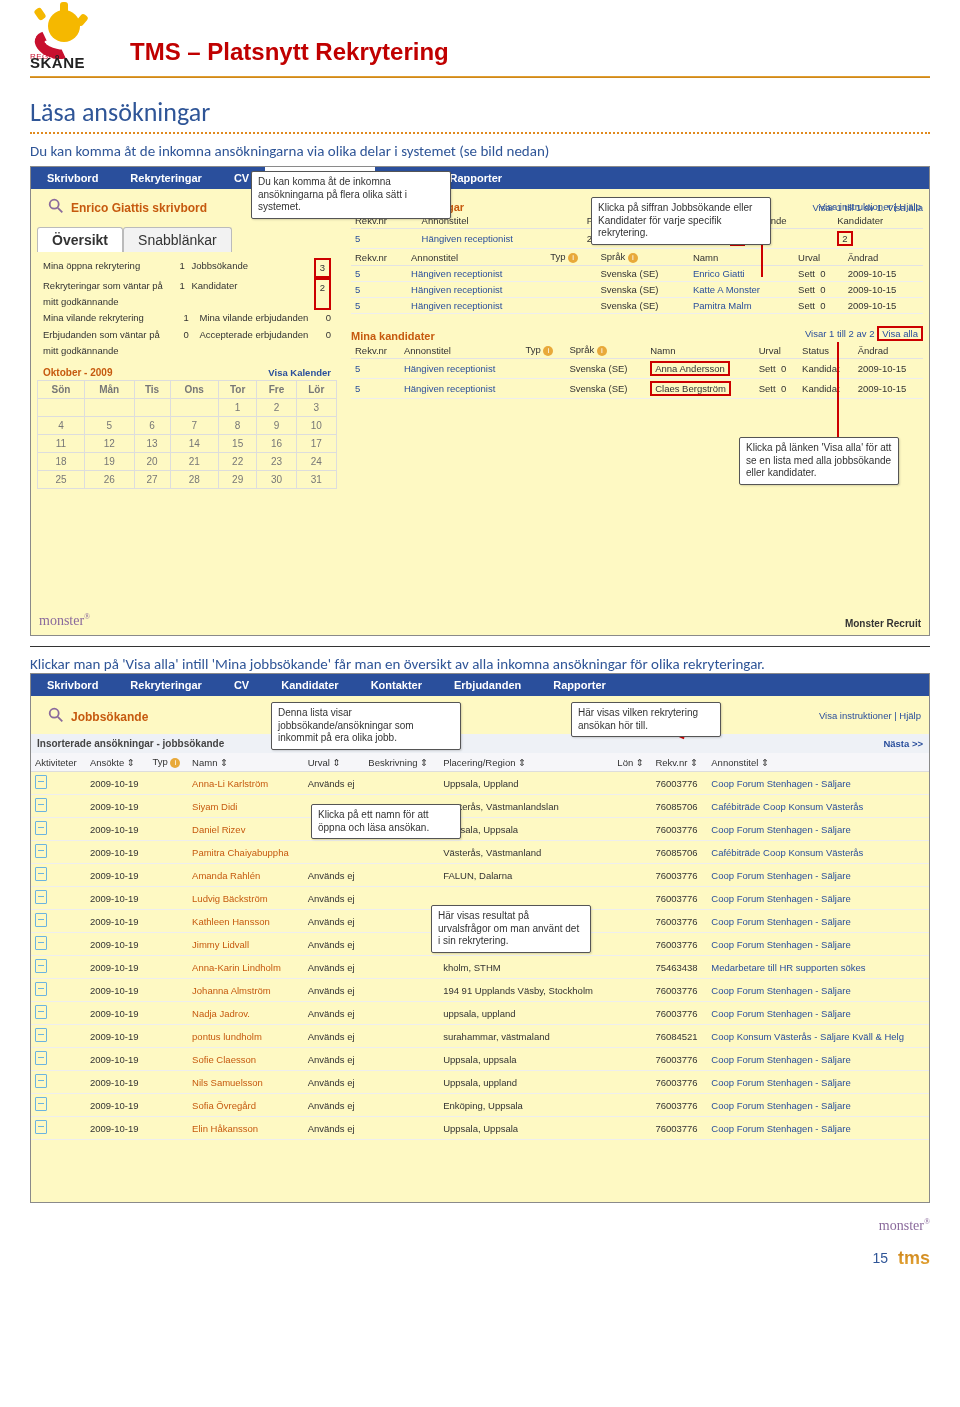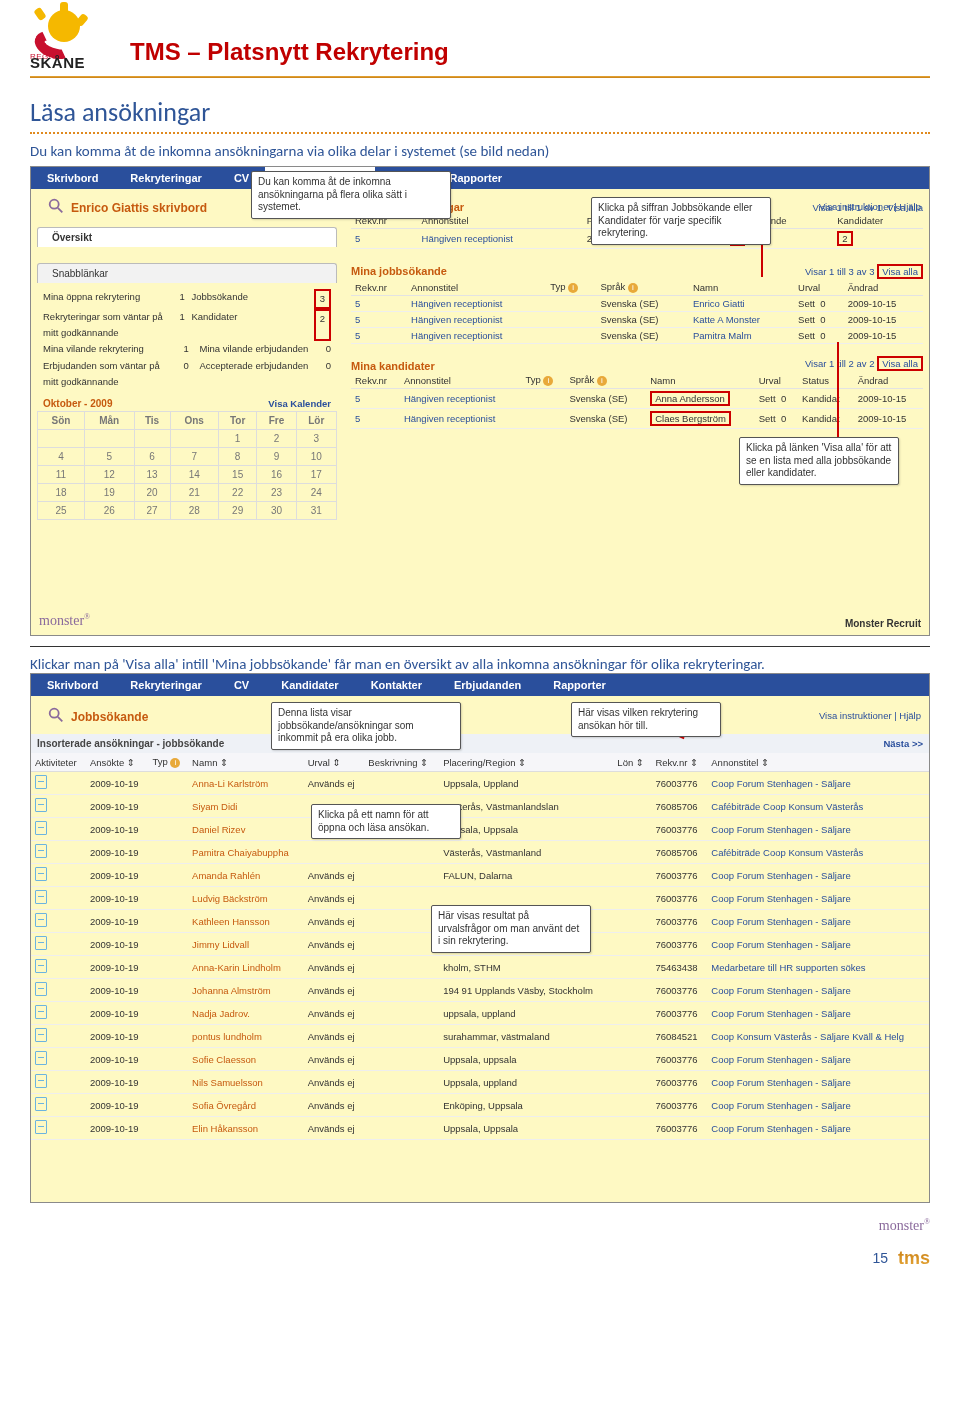--- a/index.html
+++ b/index.html
@@ -28,21 +28,21 @@
   .shot2 { height: 530px; }
 
   .nav { background: #2a4f9c; color: #fff; display: flex; gap: 0; font-size: 11px; font-weight: 700; }
   .nav span { padding: 5px 16px; }
   .nav .gap { background: #fff; width: 110px; }
 
   .search-ic { width: 18px; height: 18px; display:inline-block; vertical-align:middle; }
   .search-ic svg{width:18px;height:18px;}
 
   .dash-title { color: #c65a0f; font-weight: 700; font-size: 12px; padding: 6px 8px; display: flex; align-items:flex-end; gap:6px; }
-  .tabs { display:flex; gap:16px; font-size:10px;flex-direction:column; }
+  .tabs { display:flex; gap:0; font-size:14px; }
   .tabs span{ padding:4px 14px; border:1px solid #bbb; border-bottom:none; background:#f2f2f2; border-radius:3px 3px 0 0; }
   .tabs .active{ background:#fff; font-weight:700; }
 
   .left-col { position:absolute; left:6px; top:60px; width:300px; }
   .stats{ font-size:9.5px; line-height:1.7; padding:6px;}
   .stats .row{display:flex;justify-content:space-between;}
   .stats .row span:nth-child(2){width:14px;text-align:center;}
   .stats .row span:nth-child(3){width:120px;}
   .stats .row .box{border:2px solid #c00; padding:0 4px; min-width:14px; text-align:center;}
 
@@ -245,24 +245,20 @@
             <tr>
           <td><a>5</a></td>
           <td><a>Hängiven receptionist</a></td>
           <td>2009-09-24</td>
           <td><span class="redbox">3</span></td>
           <td><span class="redbox">2</span></td>
         </tr>
           </tbody>
       </table>
 
-      <div style="display:flex;justify-content:space-between;align-items:baseline;margin-top:10px;">
-        <span class="sec-title">Mina jobbsökande</span>
-        <span><span class="mini-link">Visar 1 till 3 av 3</span> <span class="redbox mini-link">Visa alla</span></span>
-      </div>
       <table class="rtbl">
           <thead>
             <tr id="jobbsh">
               <th>Rekv.nr</th>
               <th>Annonstitel</th>
               <th>Typ <span class="info-ic">i</span></th>
               <th>Språk <span class="info-ic">i</span></th>
               <th>Namn</th>
               <th>Urval</th>
               <th>Ändrad</th>

